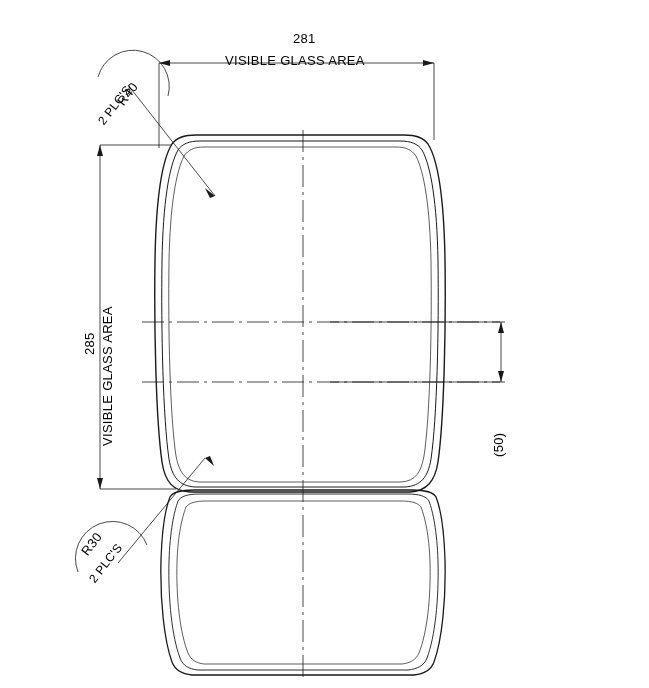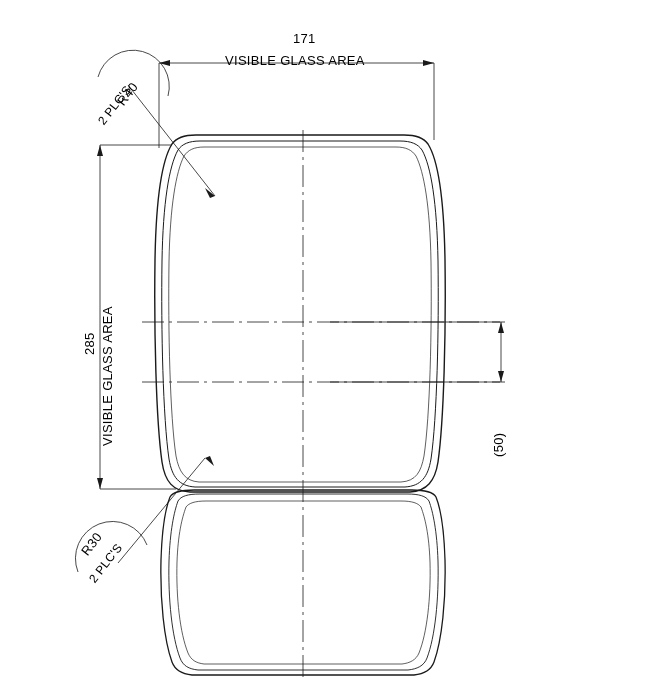--- a/index.html
+++ b/index.html
@@ -156,21 +156,21 @@
                C 410 663, 416 660, 419 653
                C 427 633, 431 598, 430 562
                C 429 534, 425 518, 421 507
                C 418 503, 412 501, 401 501
                L 206 501
                C 195 501, 189 503, 186 507 Z" stroke-width="0.7"></path>
     </g>
 
   </svg>
 
-  <div class="label" style="left:293px; top:31px;">171</div>
+  <div class="label" style="left:293px; top:31px;">281</div>
 
   <div class="label" style="left:225px; top:53px;">VISIBLE GLASS AREA</div>
 
   <div class="label vert" style="left:82px; top:355px; transform: rotate(-90deg);">285</div>
 
   <div class="label vert" style="left:100px; top:446px; transform: rotate(-90deg);">VISIBLE GLASS AREA</div>
 
   <div class="label vert" style="left:491px; top:457px; transform: rotate(-90deg);">(50)</div>
 
   <div class="label vert" style="left:114px; top:99px; transform: rotate(-52deg);">R40</div>

